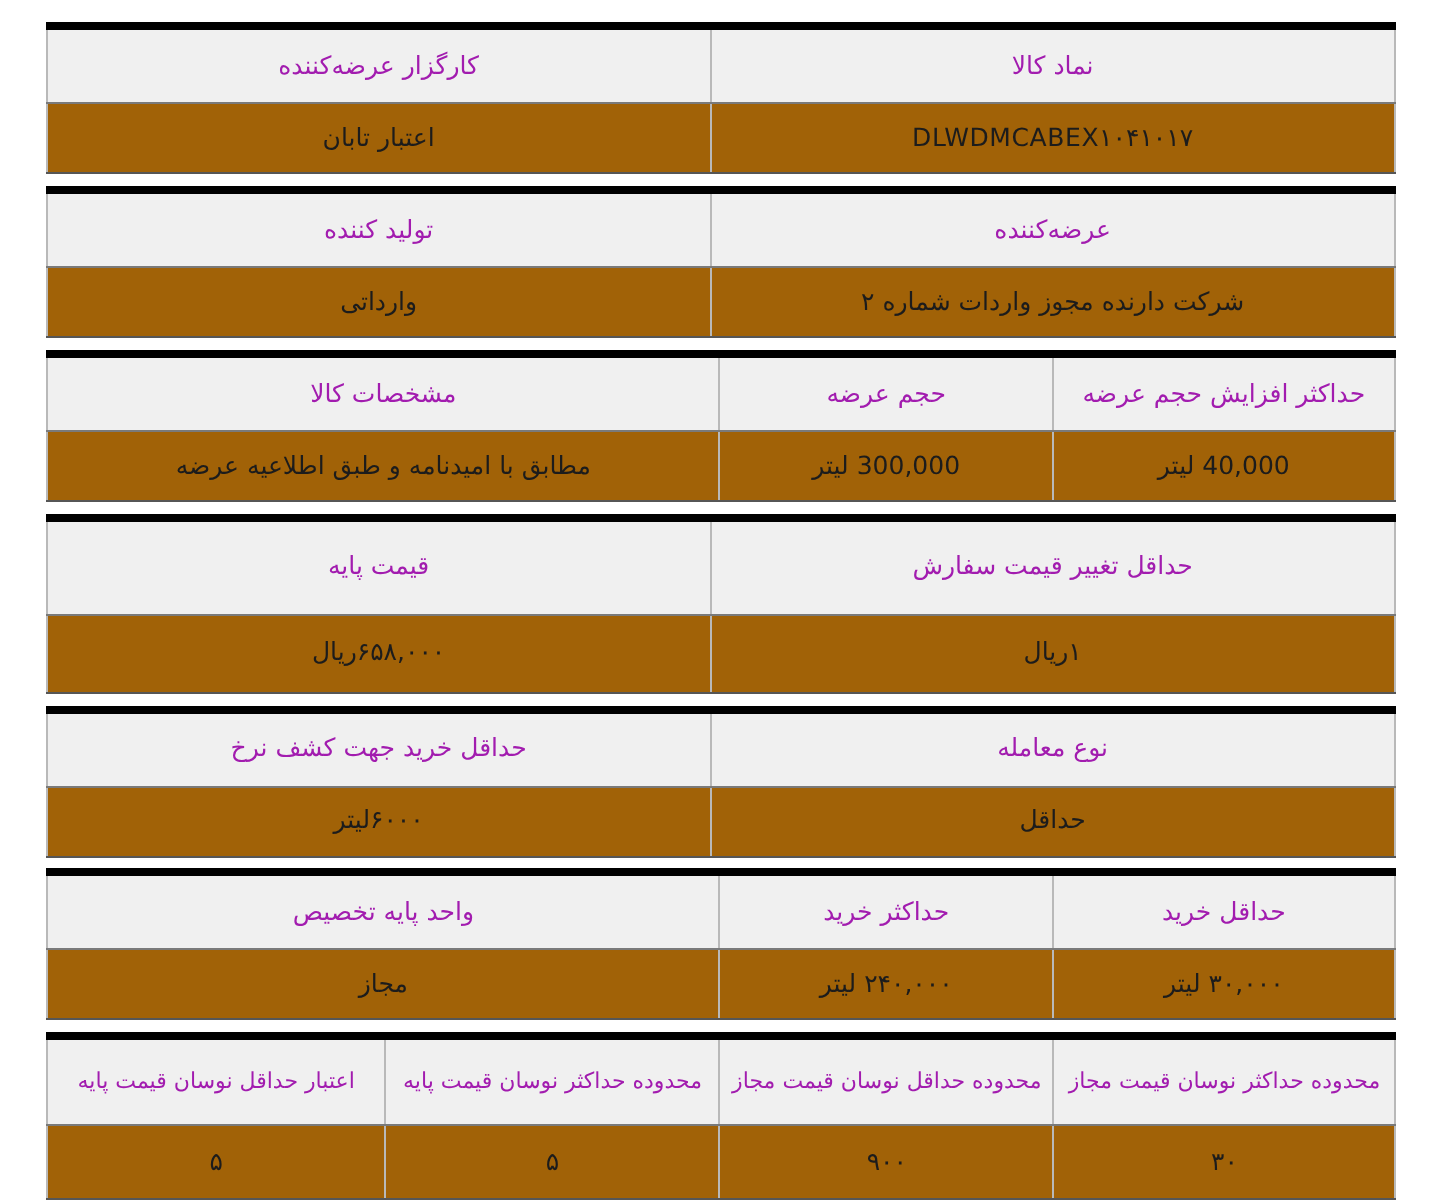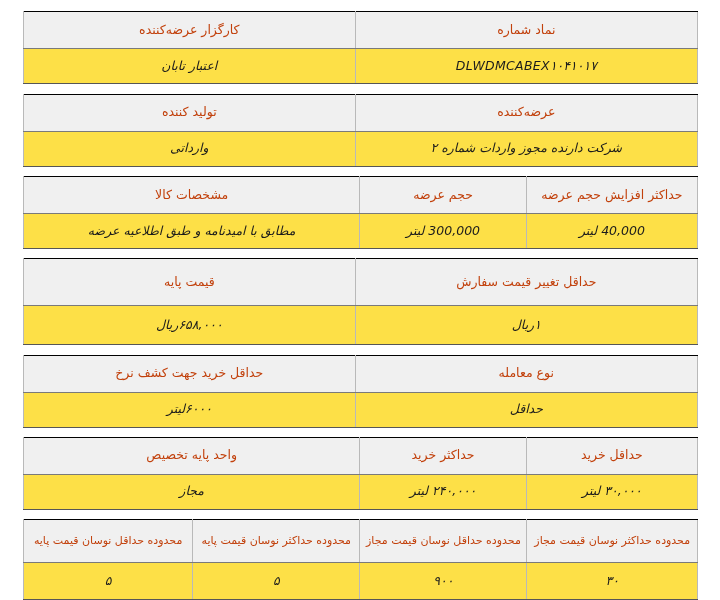--- a/index.html
+++ b/index.html
@@ -32,33 +32,32 @@
   }
   .tbl td {
     border: 1px solid #b9b9b9;
     text-align: center;
     vertical-align: middle;
     padding: 0 6px;
     line-height: 1.35;
   }
   .tbl tr.head td {
     background: #f0f0f0;
-    border-top: 1px solid #000000;
+    border-top: 4px solid #000000;
     border-bottom: 1px solid #7a7a7a;
     font-size: 12.5px;
-    color: #c2410c;
+    color: #a21caf;
     height: 36px;
   }
   .tbl tr.body td {
-    background: #fde047;
+    background: #a16207;
     border-bottom: 1.5px solid #565656;
     font-size: 12.5px;
     color: #1c1c1c;
     height: 34px;
-    font-style: italic;
   }
   
   .blk { margin-bottom: 0; }
   .gap-a { height: 27px; }
   .gap-b { height: 27px; }
   .gap-c { height: 26px; }
   .gap-d { height: 26px; }
   .gap-e { height: 26px; }
   .gap-f { height: 26px; }
 
@@ -85,21 +84,21 @@
 
 <div class="sheet">
 
   <table class="tbl blk">
     <colgroup>
         <col style="width:50.8%">
         <col style="width:49.2%">
       </colgroup>
     <tbody>
       <tr class="head">
-        <td>نماد شماره</td>
+        <td>نماد کالا</td>
         <td>کارگزار عرضه‌کننده</td>
       </tr>
       <tr class="body">
         <td class="sym">DLWDMCABEX۱۰۴۱۰۱۷</td>
         <td>اعتبار تابان</td>
       </tr>
     </tbody>
   </table>
   <div class="gap-a"></div>
 
@@ -204,21 +203,21 @@
         <col style="width:25.3%">
         <col style="width:24.8%">
         <col style="width:24.8%">
         <col style="width:25.1%">
       </colgroup>
     <tbody>
       <tr class="head">
         <td>محدوده حداکثر نوسان قیمت مجاز</td>
         <td>محدوده حداقل نوسان قیمت مجاز</td>
         <td>محدوده حداکثر نوسان قیمت پایه</td>
-        <td>محدوده حداقل نوسان قیمت پایه</td>
+        <td>اعتبار حداقل نوسان قیمت پایه</td>
       </tr>
       <tr class="body">
         <td class="num">۳۰</td>
         <td class="num">۹۰۰</td>
         <td class="num">۵</td>
         <td class="num">۵</td>
       </tr>
     </tbody>
   </table>
 

